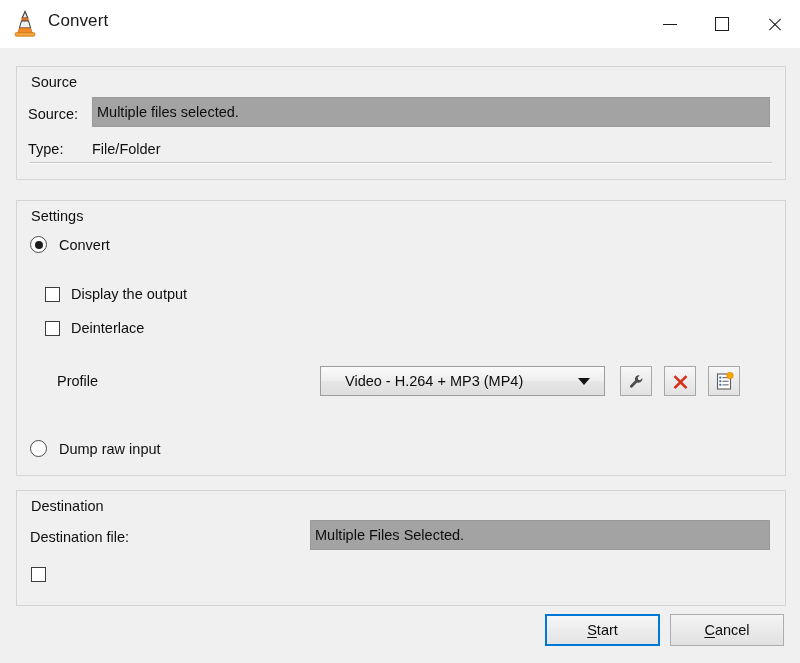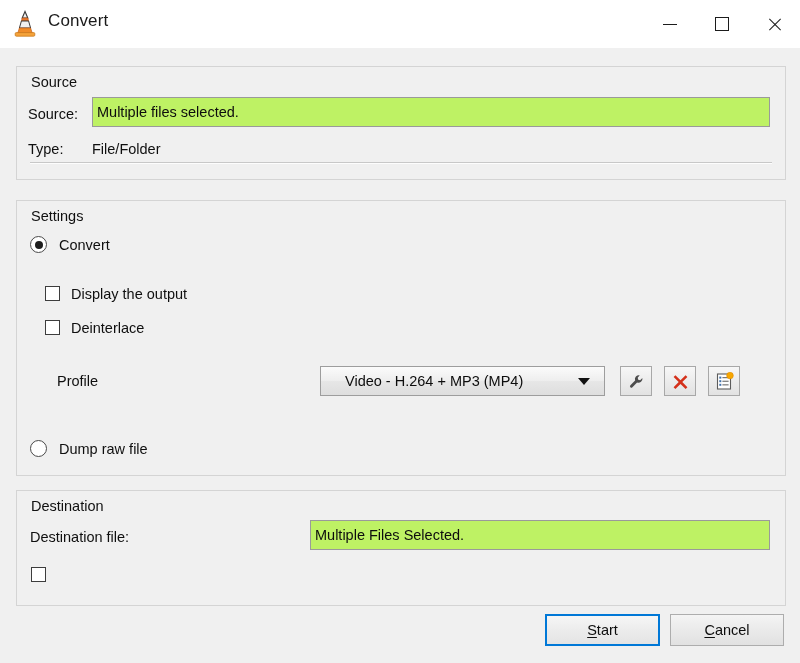--- a/index.html
+++ b/index.html
@@ -104,21 +104,21 @@
   .lbl {
     position: absolute;
     font-size: 14.5px;
     color: #0f0f0f;
     white-space: nowrap;
   }
 
   
   .textfield {
     position: absolute;
-    background: #bef264;
+    background: #a3a3a3;
     border: 1px solid #9a9a9a;
     box-sizing: border-box;
     font-family: "Liberation Sans", sans-serif;
     font-size: 14.5px;
     color: #0d0d0d;
     padding: 0 4px;
     display: flex;
     align-items: center;
     outline: none;
   }
@@ -160,21 +160,21 @@
     margin-left: 12px;
     font-size: 14.5px;
     color: #0f0f0f;
     white-space: nowrap;
   }
 
   
   .check-row {
     position: absolute;
     display: flex;
-    align-items: flex-start;
+    align-items: center;
   }
   .checkbox {
     width: 15px; height: 15px;
     border: 1.6px solid #3d3d3d;
     background: #ffffff;
     box-sizing: border-box;
     flex: none;
   }
   .check-label {
     margin-left: 11px;
@@ -338,21 +338,21 @@
       <rect x="4.3" y="11.8" width="2" height="2" fill="#3f6fa8"></rect>
       <rect x="7.4" y="5.1" width="6.2" height="1.1" fill="#6b6b6b"></rect>
       <rect x="7.4" y="8.7" width="6.2" height="1.1" fill="#6b6b6b"></rect>
       <rect x="7.4" y="12.3" width="6.2" height="1.1" fill="#6b6b6b"></rect>
       <circle cx="15" cy="3.6" r="3.3" fill="#f7a700" stroke="#e08c00" stroke-width="0.6"></circle>
     </svg>
   </div>
 
   <div class="radio-row" style="left:30px; top:392px;">
     <span class="radio"></span>
-    <span class="radio-label">Dump raw file</span>
+    <span class="radio-label">Dump raw input</span>
   </div>
 
   <div class="group" id="group-destination">
     <span class="group-title">Destination</span>
   </div>
 
   <span class="lbl" style="left:30px; top:481px;">Destination file:</span>
   <div class="textfield" id="destination-input" style="left:310px; top:472px; width:460px; height:30px;">Multiple Files Selected.</div>
 
   <div class="check-row" style="left:31px; top:519px;">

